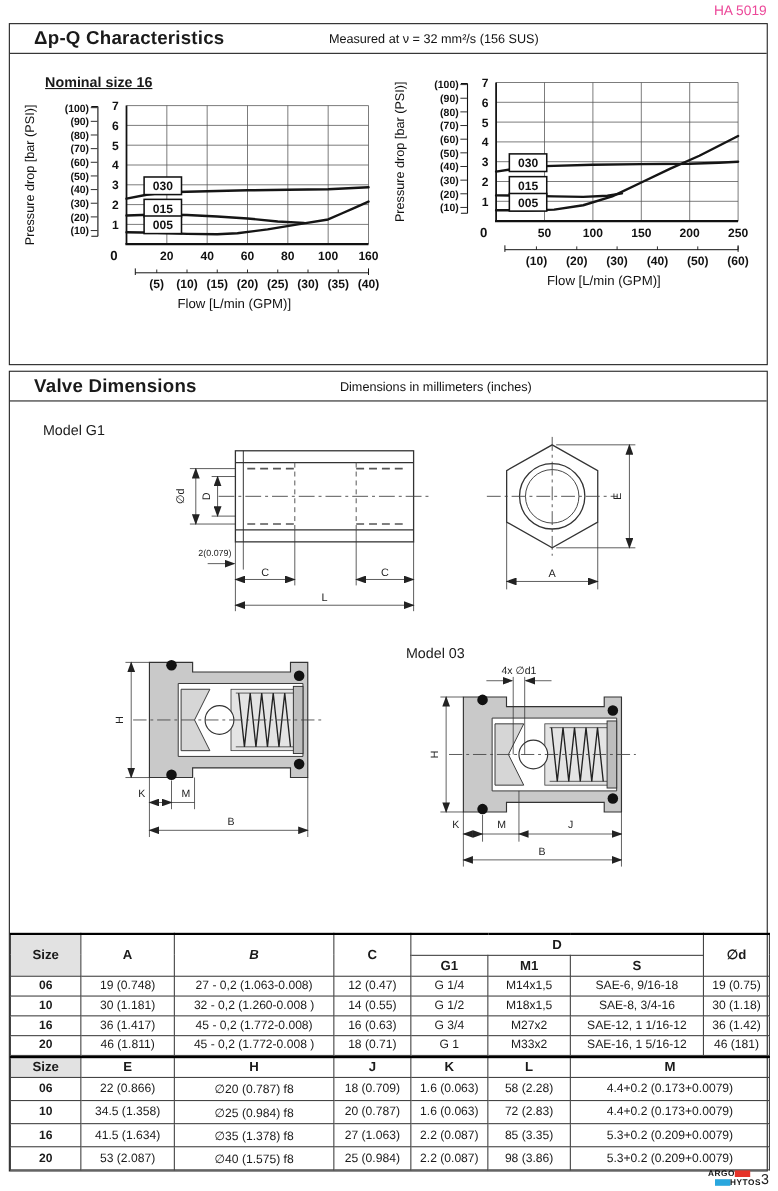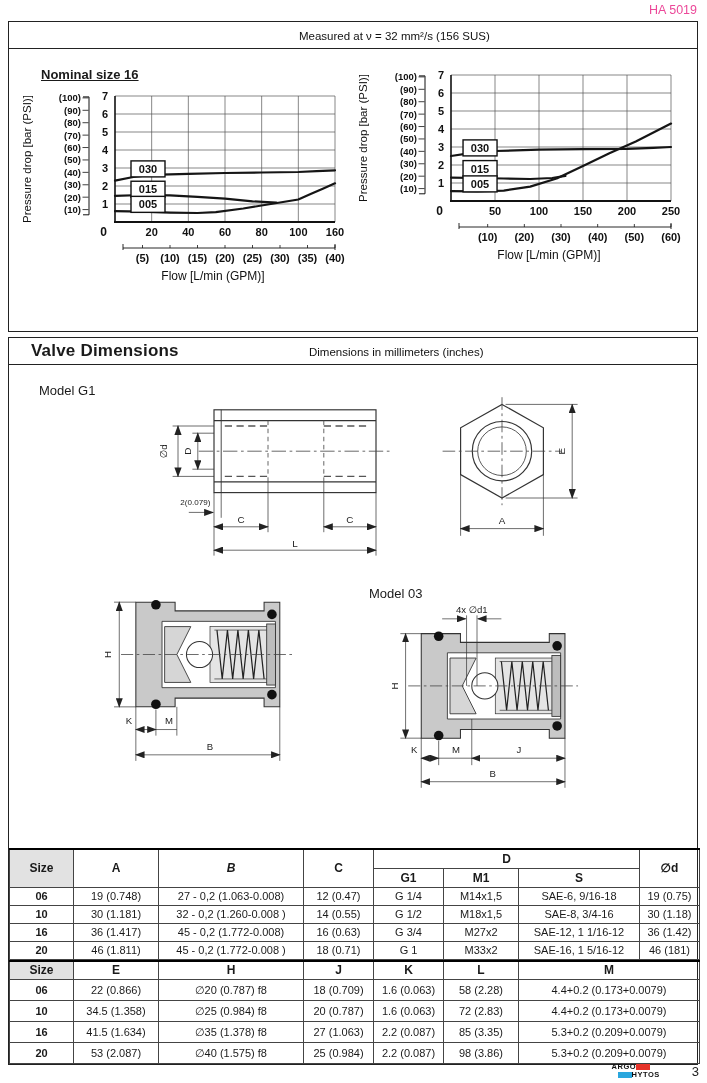--- a/index.html
+++ b/index.html
@@ -40,37 +40,38 @@
   .dimS { font-size:9px; fill:#222; }
   .dims-tables { margin-top:auto; width:100%; }
   .dims-tables table { width:100%; border-collapse:collapse; table-layout:fixed; font-size:11px; border-top:2.5px solid #000; }
   .dims-tables th, .dims-tables td { border:1px solid #444; text-align:center; padding:1px 1px; vertical-align:middle; overflow:hidden; white-space:nowrap; }
   .dims-tables th { font-size:12px; height:19px; }
   table[data-table="t1"] td { height:18px; }
   table[data-table="t2"] td { height:21px; }
   .size-h { background:#e2e2e2; }
   .it { font-style:italic; }
   td.sizecell { font-weight:bold; }
-  .page-footer { position:absolute; bottom:4px; right:8px; display:flex; align-items:center; gap:32px; }
+  .page-footer { position:absolute; bottom:4px; right:8px; display:flex; align-items:center; gap:0; }
   .logo { display:inline-block; font-weight:bold; line-height:1; }
   .logo-row { display:flex; align-items:center; height:8px; }
   .logo-row span.t { font-size:7.5px; letter-spacing:.5px; color:#111; }
   .blk { display:inline-block; width:14px; height:6px; }
   .r2 { margin-left:6px; }
   .pagenum { font-size:13px; color:#222; }
 </style>
 </head>
 <body>
 
 <div class="page">
 
   <span class="doc-code">HA 5019</span>
 
   <section class="box box-charts">
     <div class="section-header">
+      <h2>Δp-Q Characteristics</h2>
       <span class="subtitle sub-charts">Measured at ν = 32 mm²/s (156 SUS)</span>
     </div>
     <div class="charts-body">
       <div class="chart-block">
         <h3 class="chart-title">Nominal size 16</h3>
         <svg class="chart" width="332" height="202" viewBox="0 0 332 202">
             <line x1="96" y1="118" x2="316" y2="118" stroke="#555" stroke-width="0.7"></line>
             <line x1="96" y1="100" x2="316" y2="100" stroke="#555" stroke-width="0.7"></line>
             <line x1="96" y1="82" x2="316" y2="82" stroke="#555" stroke-width="0.7"></line>
             <line x1="96" y1="64" x2="316" y2="64" stroke="#555" stroke-width="0.7"></line>

